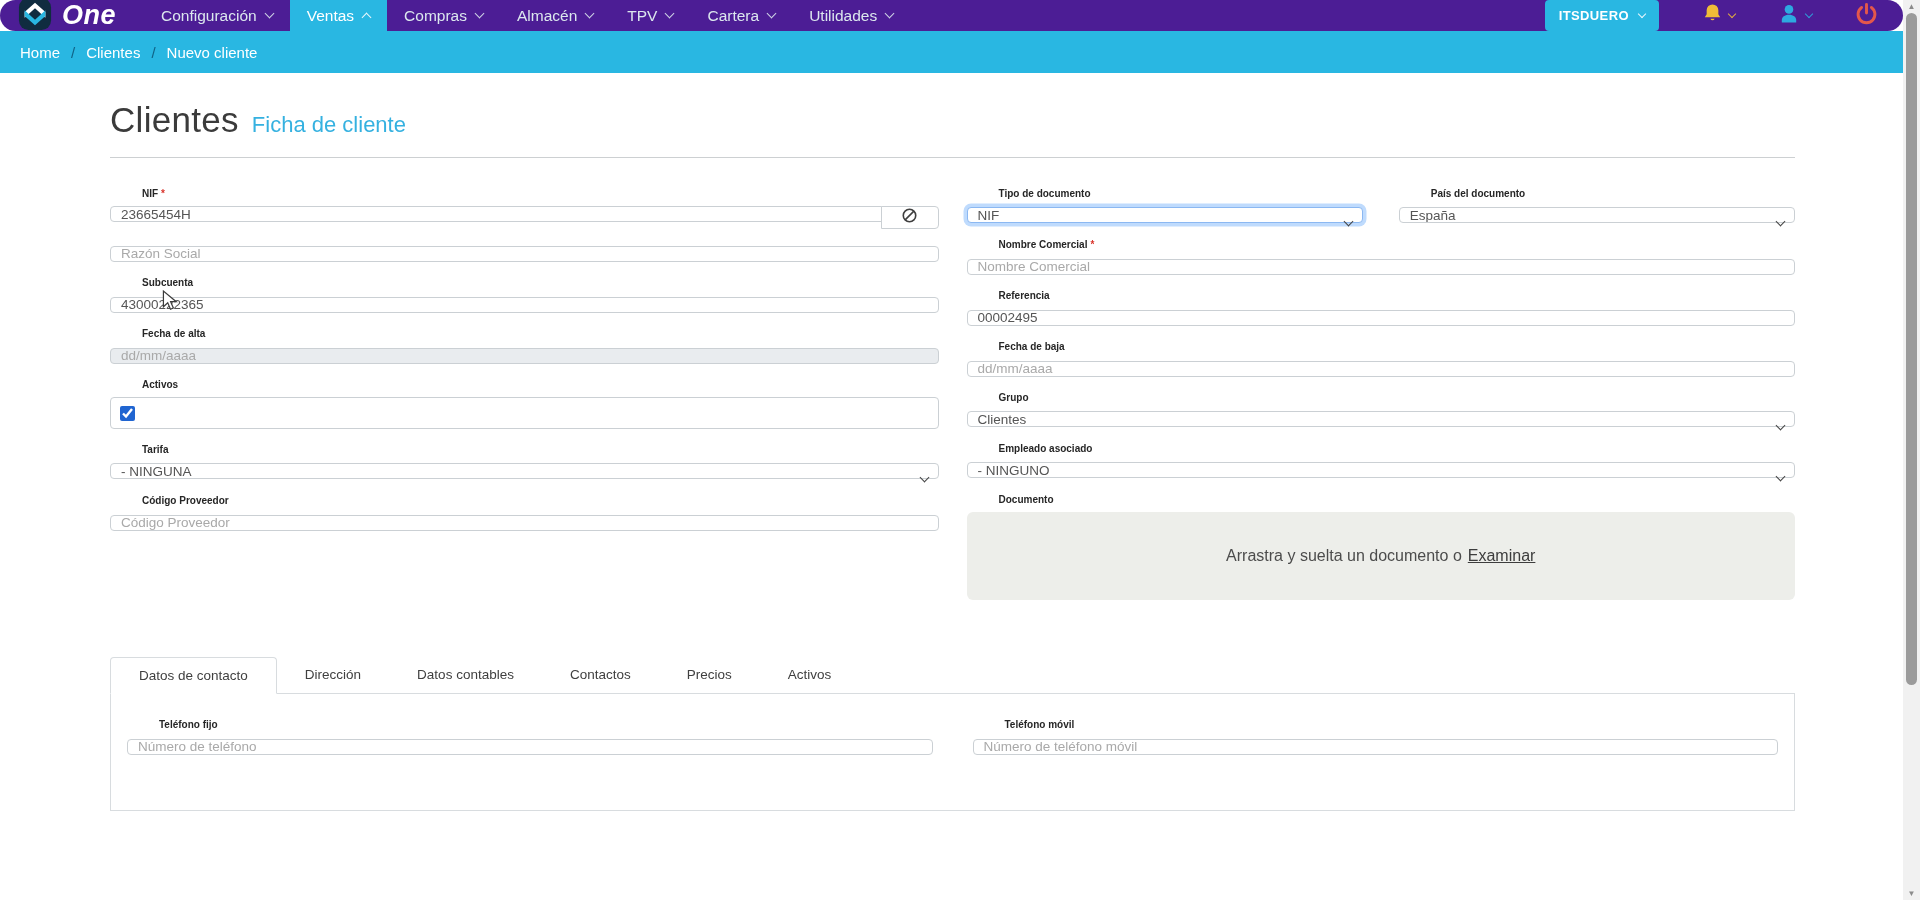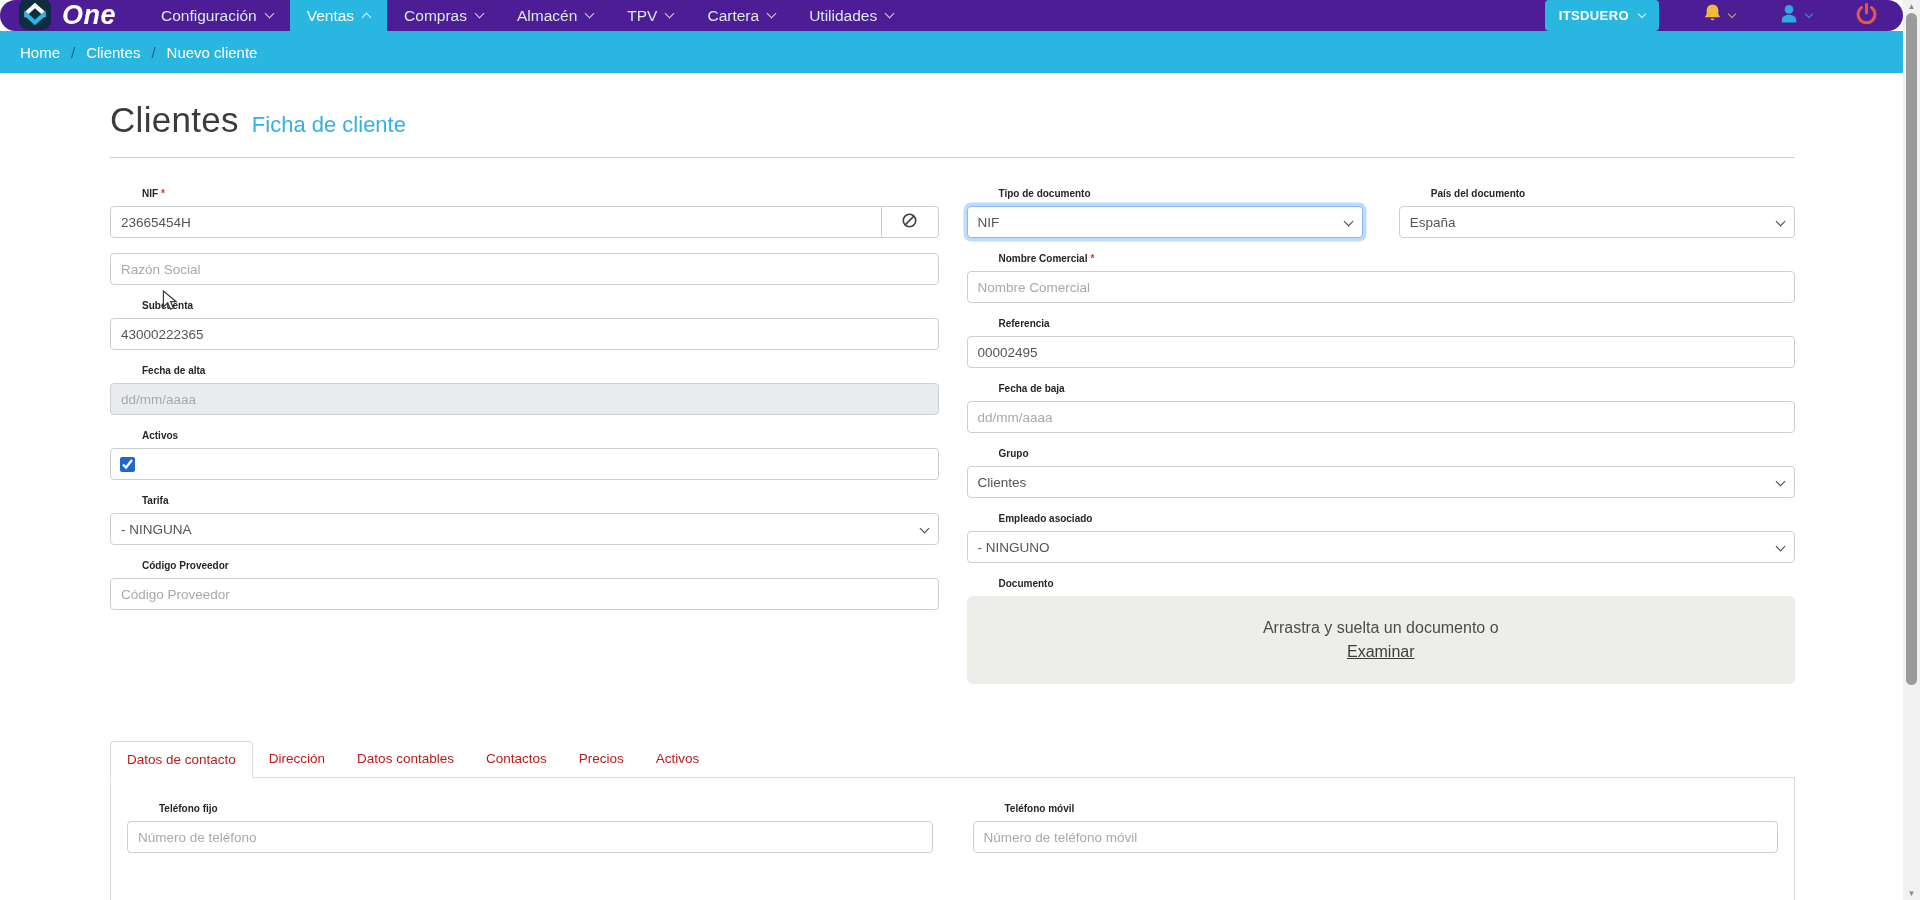--- a/index.html
+++ b/index.html
@@ -40,48 +40,48 @@
   .title-row { margin-top:27px; display:flex; align-items:baseline; gap:13px; }
   .page-title { font-size:35px; font-weight:400; color:#3b3b3b; letter-spacing:.3px; }
   .page-subtitle { font-size:22px; font-weight:400; color:#35b1e0; }
   .rule { border-top:1px solid #cdd0d2; margin-top:17px; }
 
   .form-grid { display:flex; gap:28px; margin-top:30px; }
   .fcol { flex:1; min-width:0; }
   .field { margin-bottom:15px; }
   .field-label { display:block; font-size:10px; font-weight:700; color:#262626; margin-bottom:7px;padding-left:32px; }
   .req { color:#d9342b; margin-left:3px; }
-  .tbx, .sel { height:32px; width:100%; border:1px solid #cbd0d4; border-radius:4px;
+  .tbx, .sel { height:16px; width:100%; border:1px solid #cbd0d4; border-radius:4px;
                padding:0 10px; font-size:13.5px; color:#555; background:#fff;
                font-family:"Liberation Sans",sans-serif; outline:none; }
   .tbx::placeholder { color:#a9a9a9; }
   .tbx:disabled { background:#e9ecef; color:#8b9299; }
   .input-group { display:flex; }
   .input-group .tbx { border-radius:4px 0 0 4px; }
   .addon { width:58px; flex:0 0 58px; border:1px solid #cbd0d4; margin-left:-1px;
            border-radius:0 4px 4px 0; display:flex; align-items:center; justify-content:center;
            background:#fff; cursor:pointer; }
   .selwrap { position:relative; }
   .sel { appearance:none; -webkit-appearance:none; padding-right:28px; cursor:pointer; }
   .sel.focused { border-color:#8bb8f2; box-shadow:0 0 0 3.5px rgba(96,165,250,.4); }
   .sel-chev { position:absolute; right:11px; top:12px; width:7px; height:7px; pointer-events:none;
               border-right:1.6px solid #444; border-bottom:1.6px solid #444; transform:rotate(45deg); }
   .subrow { display:flex; gap:36px; }
   .subrow .subfield { flex:1; min-width:0; }
   .check-wrap { height:32px; border:1px solid #cbd0d4; border-radius:4px; display:flex;
                 align-items:center; padding-left:9px; background:#fff; }
   .check-wrap input { width:15px; height:15px; accent-color:#2065d1; cursor:pointer; }
   .dropzone { height:88px; background:#edeeea; border-radius:6px; display:flex; align-items:center;
-              justify-content:center; gap:6px; font-size:16px; color:#4c4c4c; cursor:pointer;flex-direction:column; }
+              justify-content:center; gap:6px; font-size:16px; color:#4c4c4c; cursor:pointer; }
   .browse { text-decoration:underline; color:#3d3d3d; cursor:pointer; }
 
   
   .tabs-section { margin-top:42px; }
   .tab-bar { display:flex; border-bottom:1px solid #d8dcdf; }
-  .tab { padding:10px 16px; font-size:13.5px; color:#b91c1c; cursor:pointer; white-space:nowrap; }
+  .tab { padding:10px 28px; font-size:13.5px; color:#404040; cursor:pointer; white-space:nowrap; }
   .tab.active { background:#fff; border:1px solid #d8dcdf; border-bottom:1px solid #fff;
                 border-radius:4px 4px 0 0; margin-bottom:-1px; }
   .tab-panel { border:1px solid #d8dcdf; border-top:none; padding:25px 16px 40px;
                display:flex; gap:40px; }
   .tab-panel .pcol { flex:1; min-width:0; }
 
   
   .scrollbar { position:fixed; top:0; right:0; width:17px; height:900px; background:#f1f1f1; z-index:50; }
   .sb-thumb { position:absolute; top:13px; left:3px; width:11px; height:672px;
               background:#9b9b9b; border-radius:6px; cursor:pointer; }

